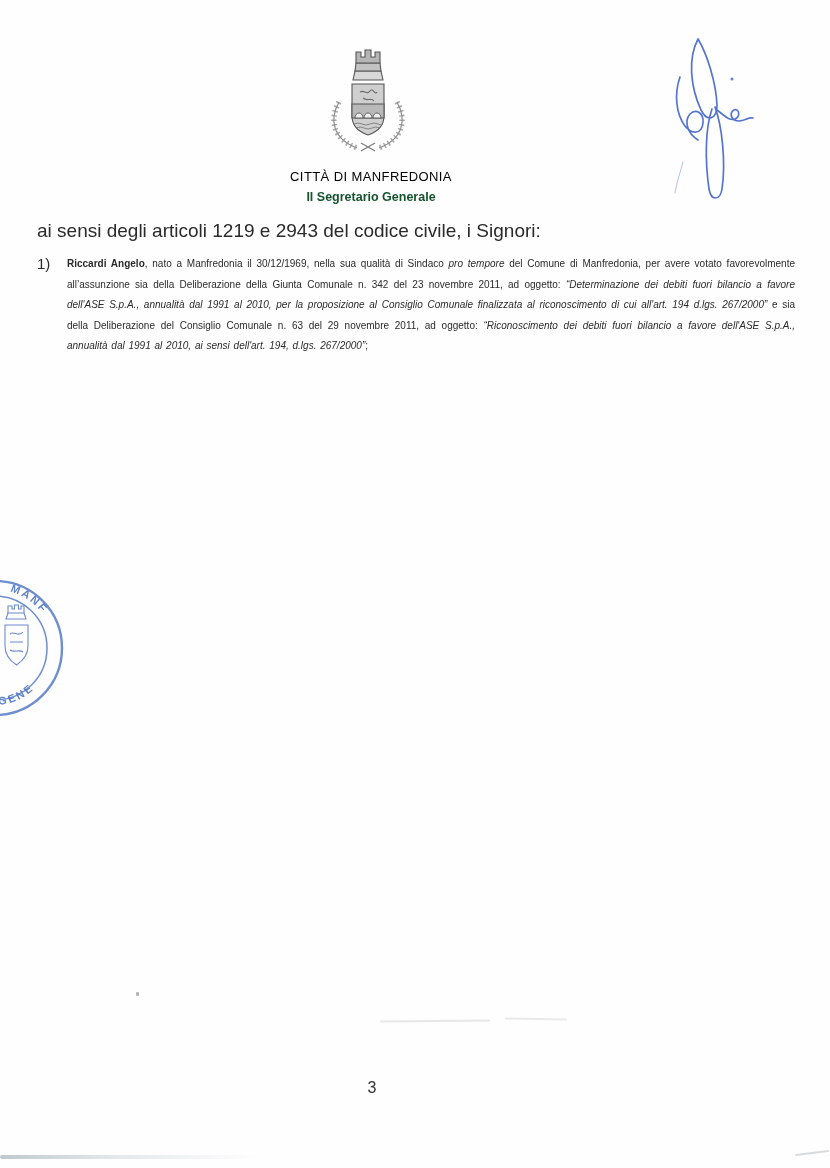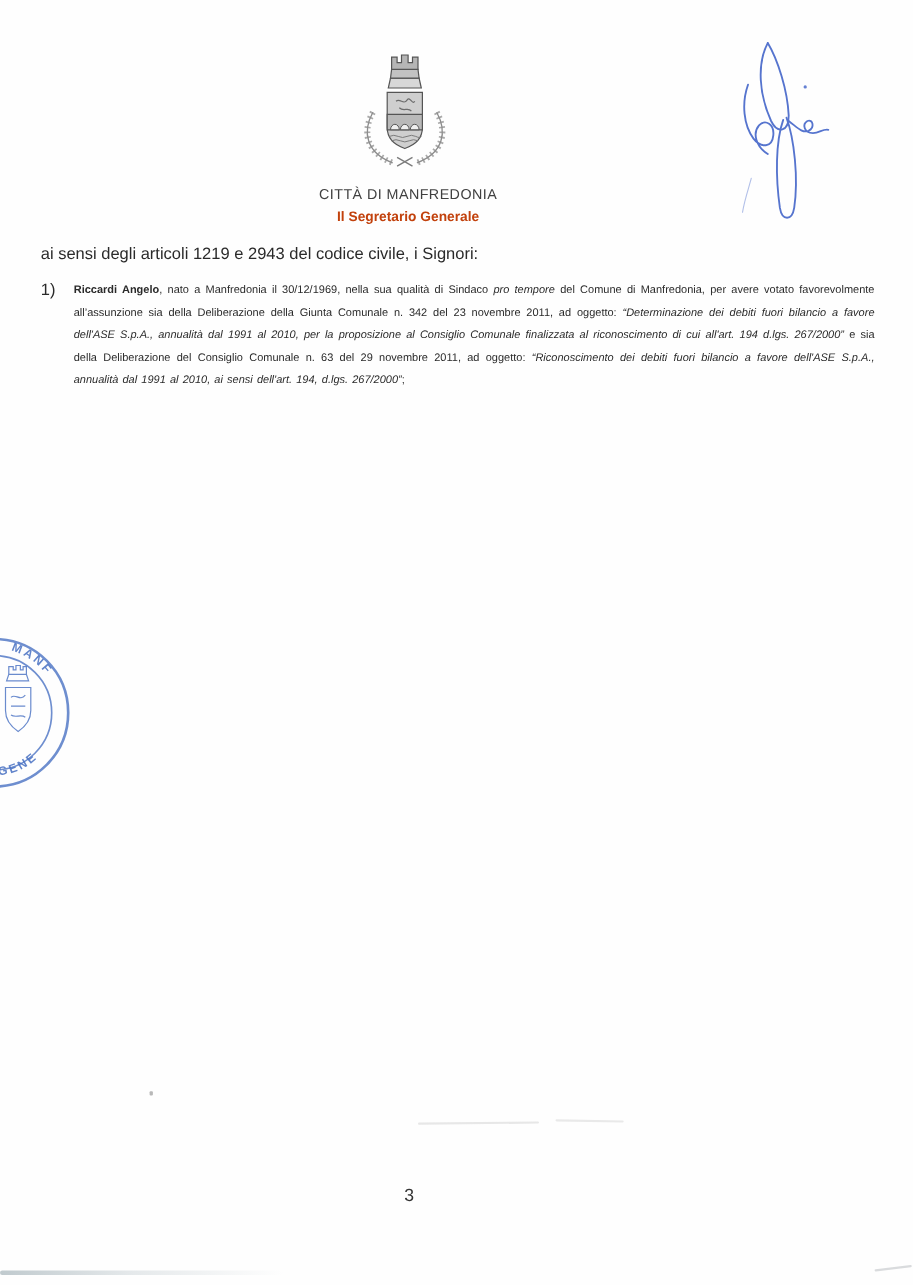--- a/index.html
+++ b/index.html
@@ -8,34 +8,34 @@
     background:#ffffff;
     font-family:"Liberation Sans", sans-serif;
     color:#262626;
   }
   .page{position:absolute;inset:0;background:#fefefe;}
 
   
   .emblem{position:absolute;left:327px;top:40px;width:82px;height:112px;}
   .city-title{
     position:absolute;left:261px;top:169px;width:220px;
-    text-align:center;font-size:13px;letter-spacing:.4px;color:#404040;
+    text-align:center;font-size:13px;letter-spacing:.4px;color:#000000;
   }
   .office-subtitle{
     position:absolute;left:261px;top:190px;width:220px;
-    text-align:center;font-size:12.5px;font-weight:bold;color:#c2410c;
+    text-align:center;font-size:12.5px;font-weight:bold;color:#14532d;
   }
 
   
   .signature{position:absolute;left:655px;top:22px;width:115px;height:182px;}
 
   
   .intro-line{
     position:absolute;left:37px;top:221px;width:760px;
-    font-size:15px;line-height:20px;margin:0;color:#2a2a2a;
+    font-size:19px;line-height:20px;margin:0;color:#2a2a2a;
   }
   .list-item{
     position:absolute;left:37px;top:254px;width:758px;
     display:flex;align-items:flex-start;
   }
   .item-marker{
     flex:0 0 30px;font-size:15px;line-height:20.6px;color:#2a2a2a;
   }
   .item-paragraph{
     flex:1;margin:0;font-size:10px;line-height:20.6px;color:#2a2a2a;

